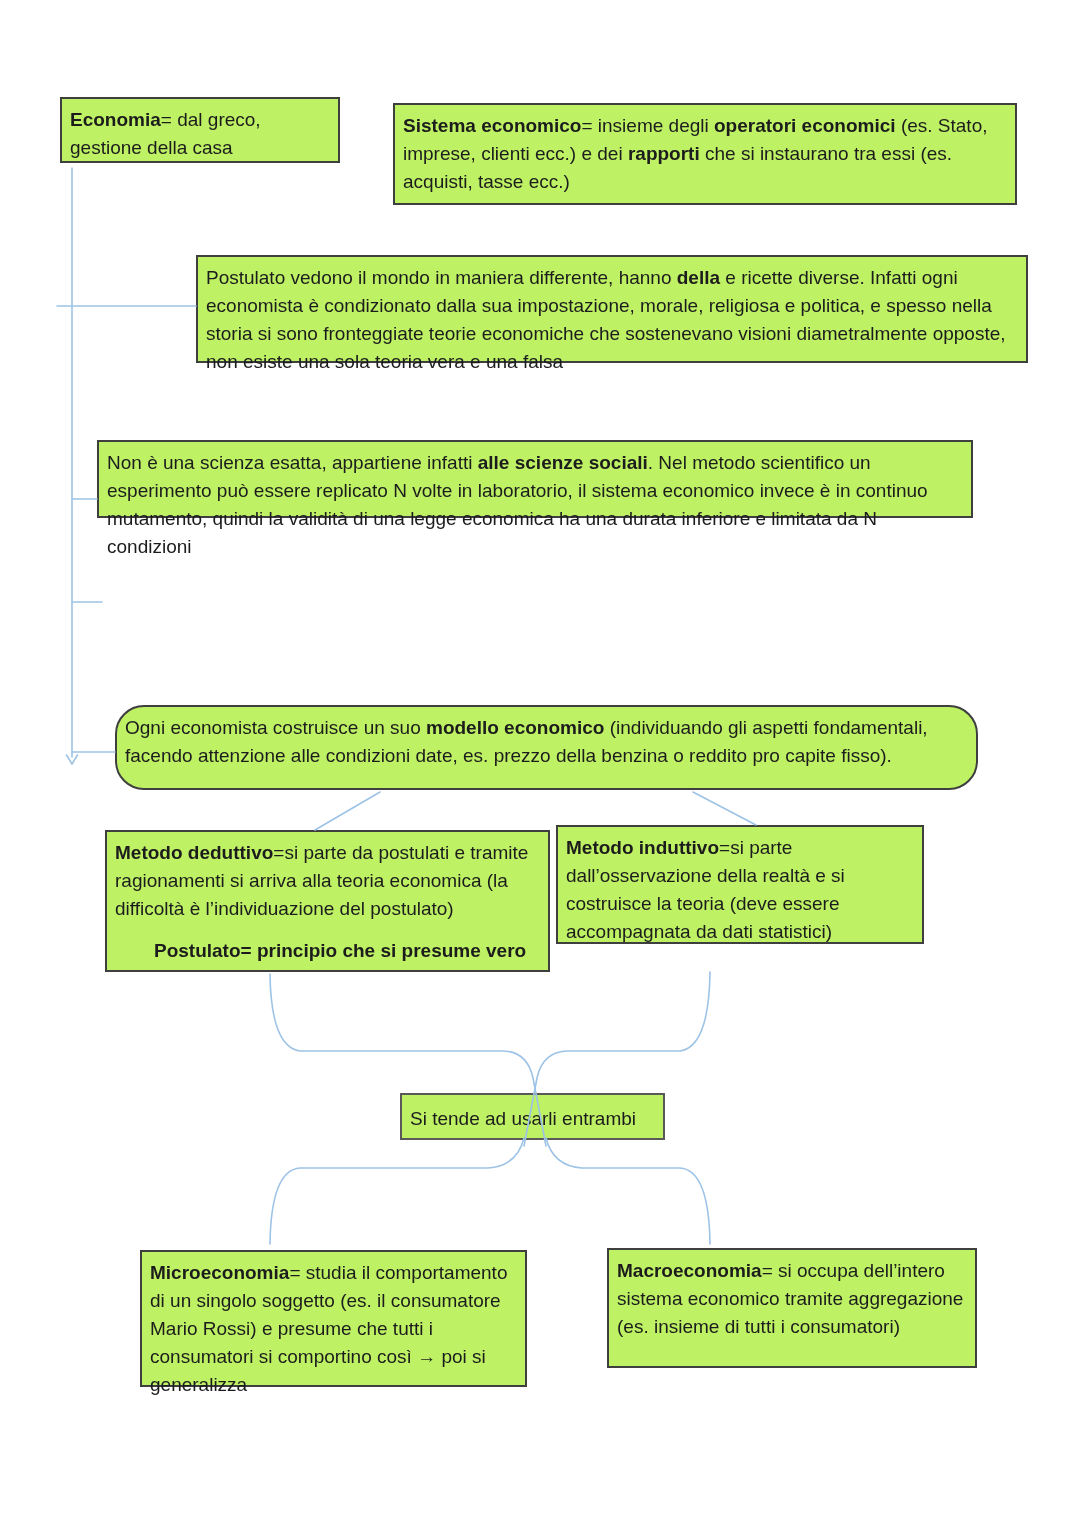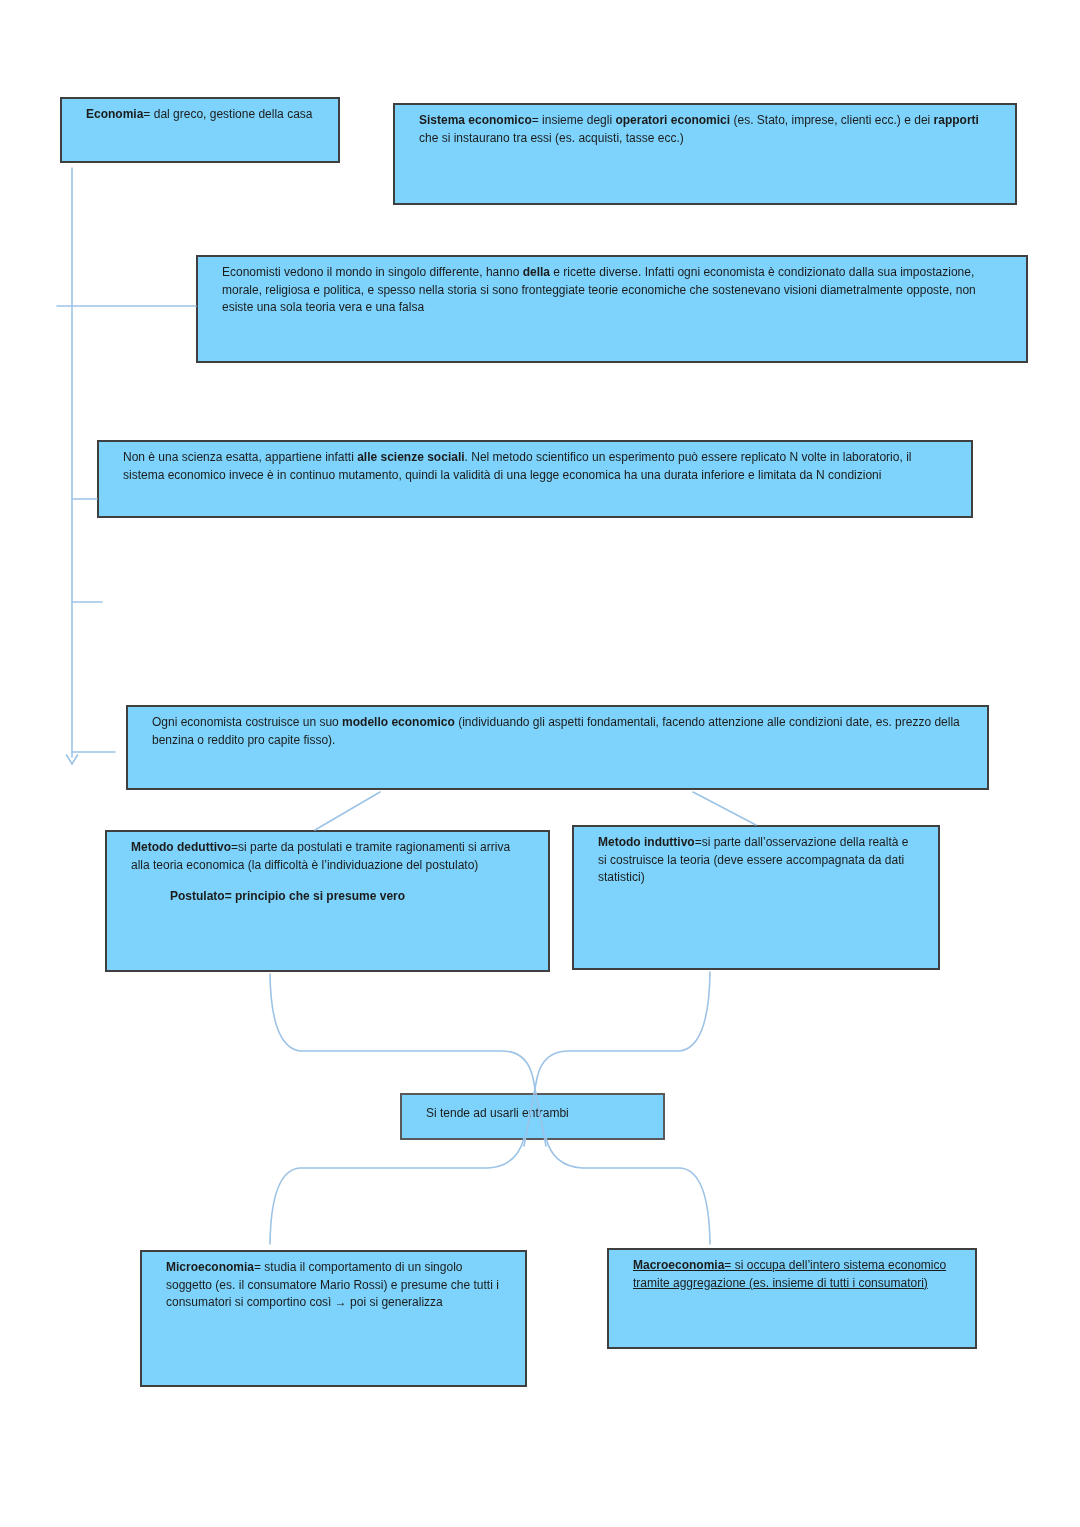--- a/index.html
+++ b/index.html
@@ -9,62 +9,62 @@
     width:1080px;
     height:1527px;
     background:#ffffff;
     font-family:"Liberation Sans", sans-serif;
     color:#1c1c1c;
     overflow:hidden;
   }
   .box{
     position:absolute;
     box-sizing:border-box;
-    background:#7dd3fc;
+    background:#bef264;
     border:2px solid #3f3f3f;
-    padding:7px 24px;
-    font-size:12px;
+    padding:7px 8px;
+    font-size:19px;
     line-height:1.47;
     z-index:1;
   }
   .box b{font-weight:bold;}
   .box p{margin:0;}
   .box p + p{margin-top:14px;margin-left:39px;}
   .thin-border{border-width:2px;border-color:#595959;}
   
   .b-economia      {left:60px;  top:97px;   width:280px; height:66px;}
   .b-sistema       {left:393px; top:103px;  width:624px; height:102px;}
   .b-economisti    {left:196px; top:255px;  width:832px; height:108px;}
   .b-scienze       {left:97px;  top:440px;  width:876px; height:78px;}
   .b-collegamento  {left:102px; top:589px;  width:875px; height:62px; padding-top:9px;}
-  .b-modello       {left:126px; top:705px;  width:863px; height:85px;}
+  .b-modello       {left:115px; top:705px;  width:863px; height:85px;border-radius:29px;}
   .b-deduttivo     {left:105px; top:830px;  width:445px; height:142px;}
-  .b-induttivo     {left:572px; top:825px;  width:368px; height:145px;}
+  .b-induttivo     {left:556px; top:825px;  width:368px; height:119px;}
   .b-entrambi      {left:400px; top:1093px; width:265px; height:47px; padding-top:10px;}
   .b-micro         {left:140px; top:1250px; width:387px; height:137px;}
-  .b-macro         {left:607px; top:1248px; width:370px; height:101px;text-decoration:underline;}
+  .b-macro         {left:607px; top:1248px; width:370px; height:120px;}
   
   svg.connectors{
     position:absolute;
     left:0; top:0;
     width:1080px; height:1527px;
     z-index:10;
     pointer-events:none;
   }
 </style>
 </head>
 <body>
 
 <div class="canvas">
 
   <div class="box b-economia"><b>Economia</b><span>= dal greco, gestione della casa</span></div>
 
   <div class="box b-sistema"><b>Sistema economico</b><span>= insieme degli </span><b>operatori economici</b><span> (es. Stato, imprese, clienti ecc.) e dei </span><b>rapporti</b><span> che si instaurano tra essi (es. acquisti, tasse ecc.)</span></div>
 
-  <div class="box b-economisti"><span>Economisti vedono il mondo in singolo differente, hanno </span><b>della</b><span> e ricette diverse. Infatti ogni economista è condizionato dalla sua impostazione, morale, religiosa e politica, e spesso nella storia si sono fronteggiate teorie economiche che sostenevano visioni diametralmente opposte, non esiste una sola teoria vera e una falsa</span></div>
+  <div class="box b-economisti"><span>Postulato vedono il mondo in maniera differente, hanno </span><b>della</b><span> e ricette diverse. Infatti ogni economista è condizionato dalla sua impostazione, morale, religiosa e politica, e spesso nella storia si sono fronteggiate teorie economiche che sostenevano visioni diametralmente opposte, non esiste una sola teoria vera e una falsa</span></div>
 
   <div class="box b-scienze"><span>Non è una scienza esatta, appartiene infatti </span><b>alle scienze sociali</b><span>. Nel metodo scientifico un esperimento può essere replicato N volte in laboratorio, il sistema economico invece è in continuo mutamento, quindi la validità di una legge economica ha una durata inferiore e limitata da N condizioni</span></div>
 
 
   <div class="box b-modello"><span>Ogni economista costruisce un suo </span><b>modello economico</b><span> (individuando gli aspetti fondamentali, facendo attenzione alle condizioni date, es. prezzo della benzina o reddito pro capite fisso).</span></div>
 
   <div class="box b-deduttivo">
     <p><b>Metodo deduttivo</b><span>=si parte da postulati e tramite ragionamenti si arriva alla teoria economica (la difficoltà è l’individuazione del postulato)</span></p>
     <p><b>Postulato= principio che si presume vero</b></p>
   </div>

